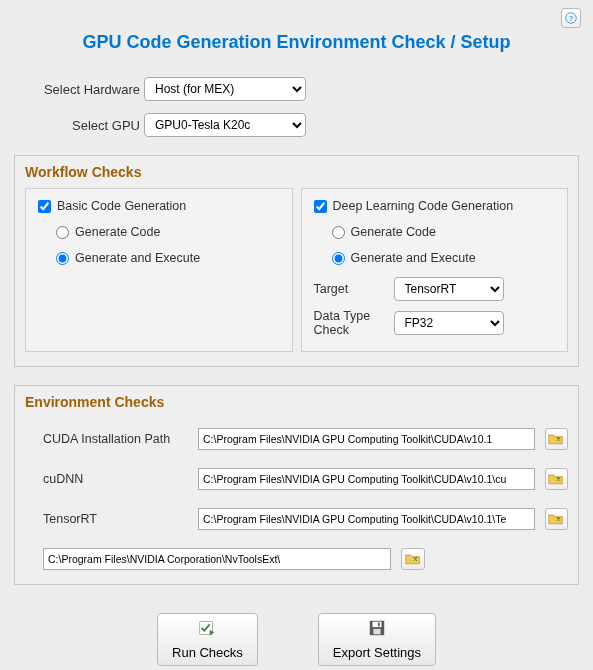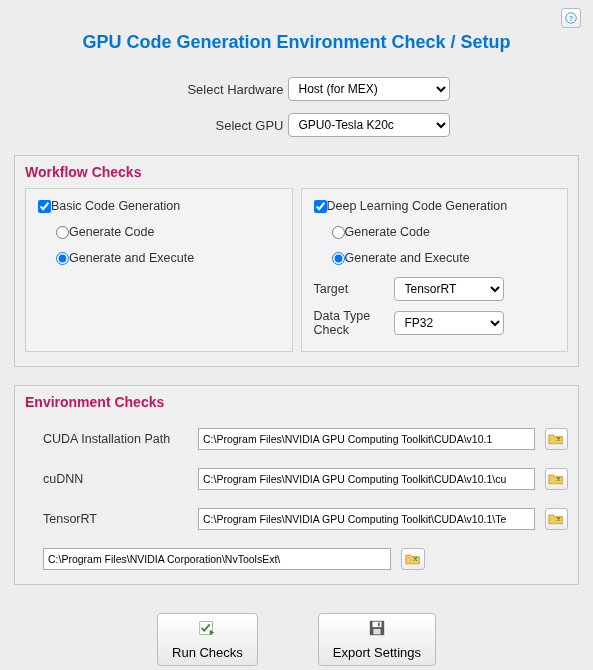--- a/index.html
+++ b/index.html
@@ -31,60 +31,60 @@
     .page-title {
       text-align: center;
       color: #0076d6;
       font-size: 18px;
       font-weight: bold;
       padding: 32px 0 18px 0;
     }
     .select-row {
       display: flex;
       align-items: center;
-      justify-content: center;
       margin: 6px 0 12px 0;
       gap: 4px;
     }
     .select-row label { width: 140px; text-align: right; font-size: 13px; }
     select.styled {
       width: 162px;
       height: 24px;
       border: 1px solid #aaa;
       border-radius: 4px;
       background: #fff;
       font-size: 12px;
       padding: 0 6px;
     }
     .panel {
       margin: 18px 14px 0 14px;
       border: 1px solid #c8c8c8;
       background: #efefef;
       padding: 8px 10px 14px 10px;
     }
     .panel-title {
-      color: #be185d;
+      color: #a16207;
       font-weight: bold;
       font-size: 14px;
       margin-bottom: 8px;
     }
     .workflow-inner {
       display: flex;
       gap: 8px;
     }
     .wf-col {
       flex: 1;
       border: 1px solid #d0d0d0;
       background: #f3f3f3;
       padding: 10px 10px 14px 12px;
       font-size: 12.5px;
     }
     .chk-row, .rad-row {
       display: flex;
       align-items: center;
+      gap: 6px;
       margin: 12px 0;
     }
     .rad-group { margin-left: 18px; margin-top: 6px; margin-bottom: 6px; }
     input[type="checkbox"], input[type="radio"] { margin: 0; }
     .field-row {
       display: flex;
       align-items: center;
       margin: 8px 0 0 0;
       gap: 8px;
     }

